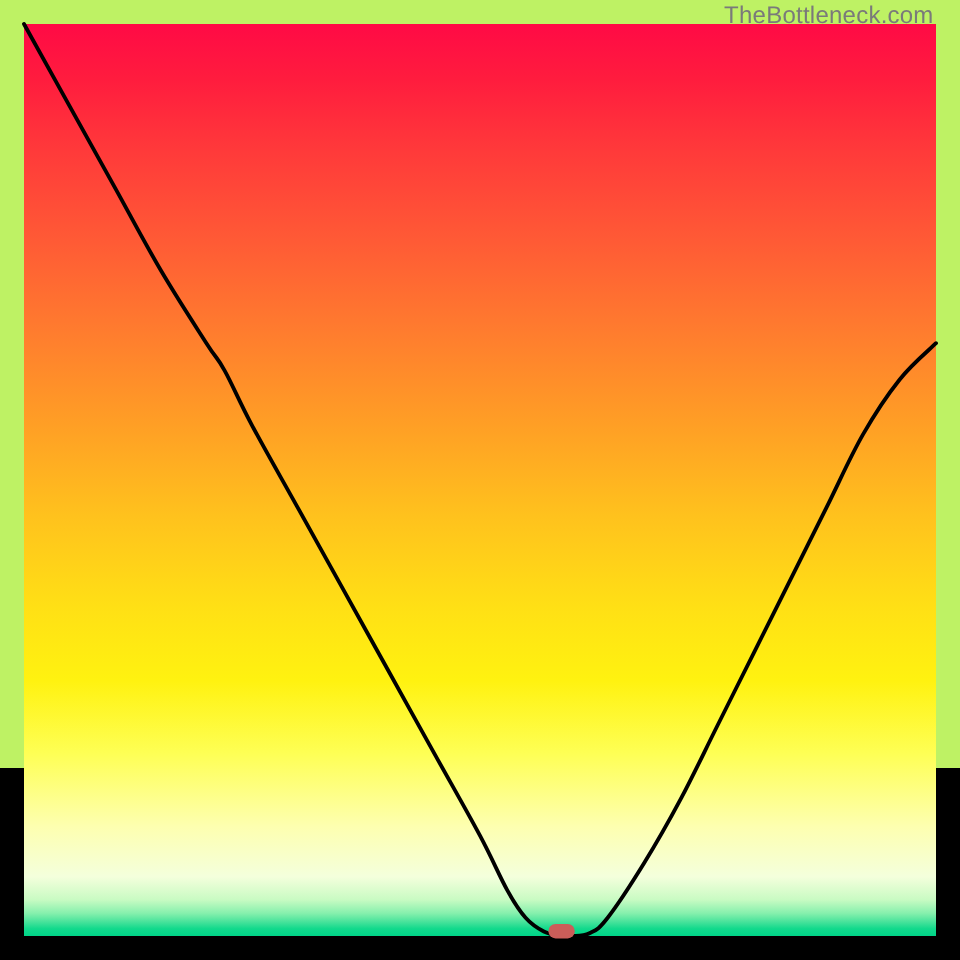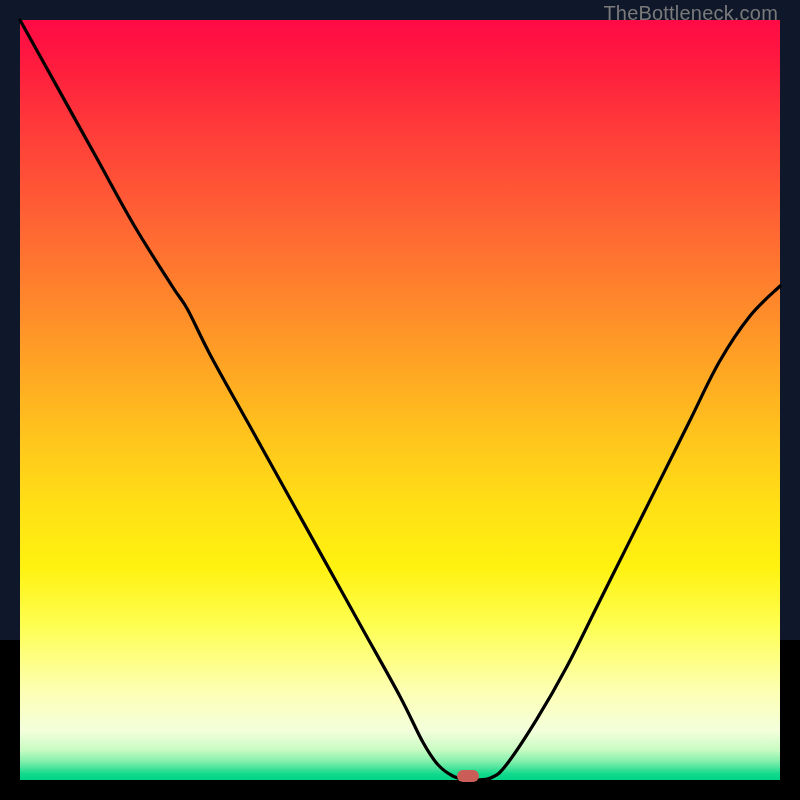--- a/index.html
+++ b/index.html
@@ -8,21 +8,21 @@
     width: 800px;
     height: 800px;
     background: #000;
     overflow: hidden;
     font-family: Arial, Helvetica, sans-serif;
   }
   .frame {
     position: relative;
     width: 800px;
     height: 640px;
-    background: #0f172a;
+    background: #bef264;
   }
   .plot-area {
     position: absolute;
     left: 20px;
     top: 20px;
     width: 760px;
     height: 760px;
     
     background: linear-gradient(to bottom,
       #ff0a45 0%,

